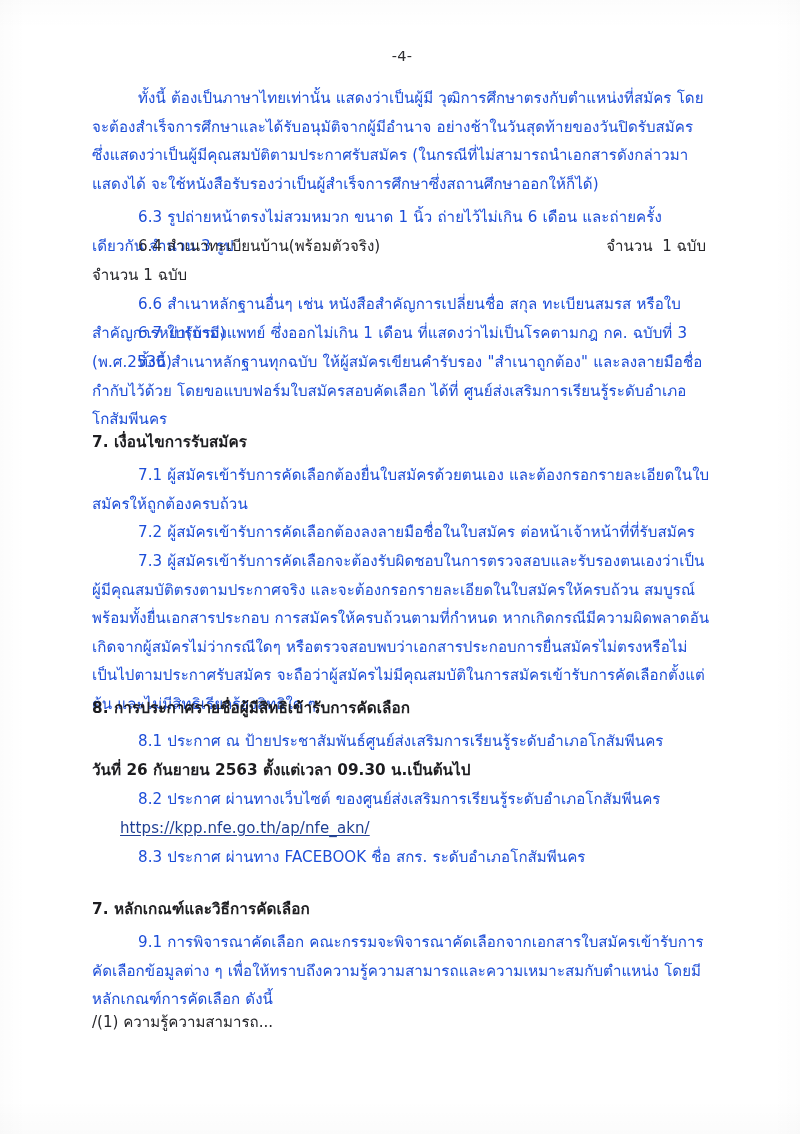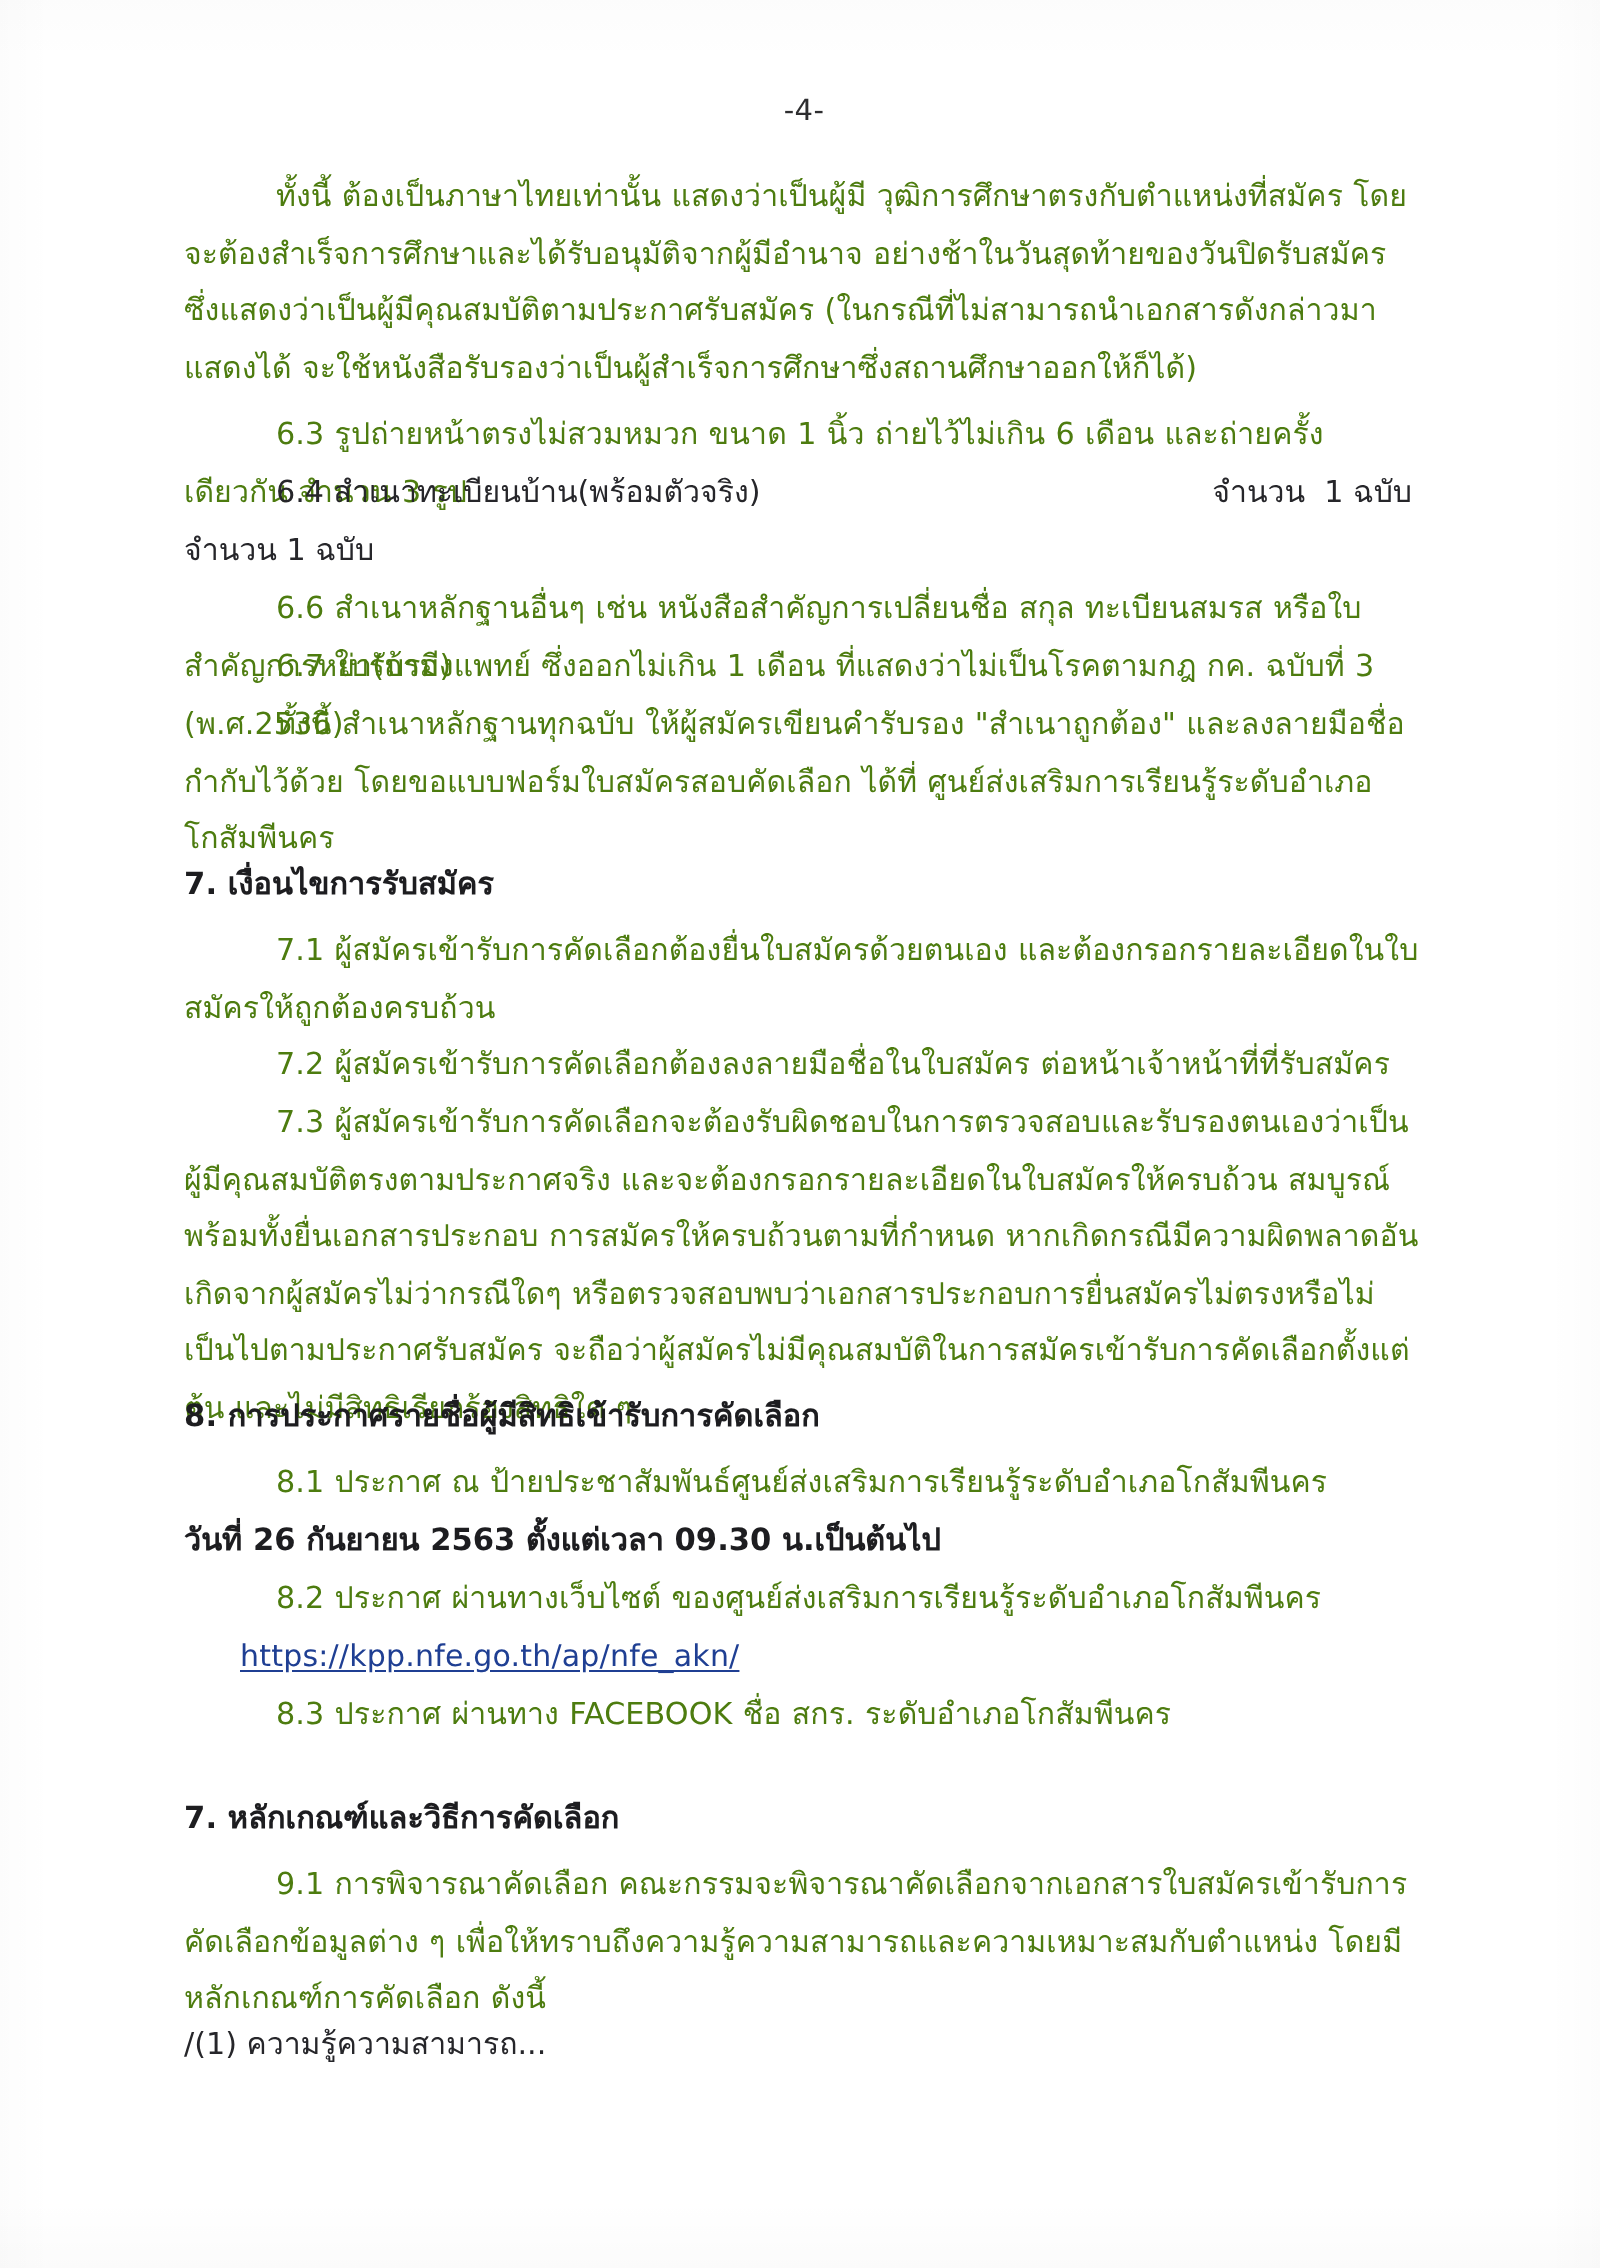--- a/index.html
+++ b/index.html
@@ -48,21 +48,21 @@
     text-align: center;
     font-size: 14.5px;
     color: #2e2e30;
     letter-spacing: 0.2px;
   }
 
   
   .para {
     font-size: 15.1px;
     line-height: 28.6px;
-    color: #4d7c0f;
+    color: #1d4ed8;
     text-align: left;
     letter-spacing: 0.05px;
     word-spacing: 0.3px;
   }
   .para .indent { display: inline-block; width: 46px; }
 
   .heading {
     font-size: 15.3px;
     line-height: 28.6px;
     font-weight: bold;

